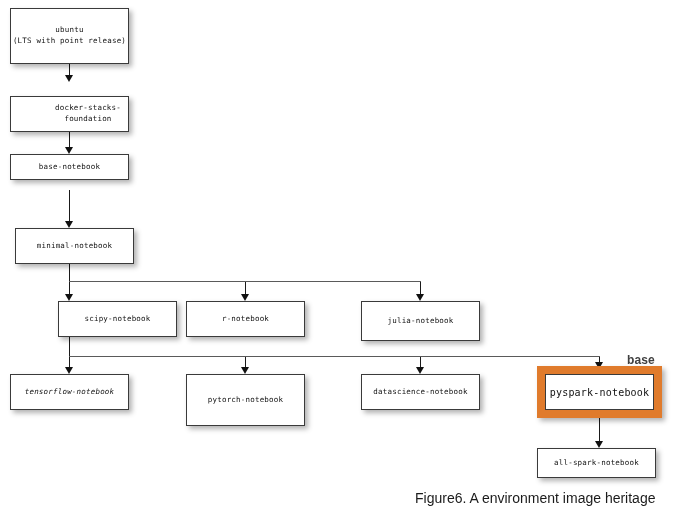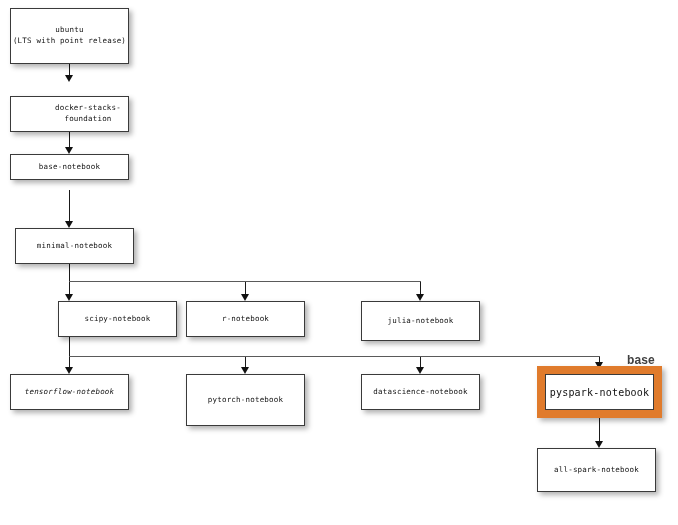--- a/index.html
+++ b/index.html
@@ -129,19 +129,20 @@
       <div class="node" style="left: 15px; top: 228px; width: 119px; height: 36px;">minimal-notebook</div>
       <div class="node" style="left: 10px; top: 301px; width: 119px; height: 36px; margin-left: 48px;">scipy-notebook</div>
       <div class="node" style="left: 186px; top: 301px; width: 119px; height: 36px;">r-notebook</div>
       <div class="node" style="left: 361px; top: 301px; width: 119px; height: 40px;">julia-notebook</div>
       <div class="node" style="left: 10px; top: 374px; width: 119px; height: 36px; font-style: italic;">tensorflow-notebook</div>
       <div class="node" style="left: 186px; top: 374px; width: 119px; height: 52px;">pytorch-notebook</div>
       <div class="node" style="left: 361px; top: 374px; width: 119px; height: 36px; text-align: center;">datascience-notebook</div>
       <div class="node-highlight" style="left: 537px; top: 366px; width: 125px; height: 52px;">
         <div class="inner">pyspark-notebook</div>
       </div>
-      <div class="node" style="left: 537px; top: 448px; width: 119px; height: 44px; text-align: center;">all-spark-notebook</div>
+      <div class="node" style="left: 537px; top: 448px; width: 119px; height: 30px; text-align: center;">all-spark-notebook</div>
     </div>
 
   <div class="badge" style="left: 627px; top: 353px;">base</div>
 
+  <div class="caption" style="left: 415px; top: 490px;">Figure6. A environment image heritage</div>
 
 </div>
 
 </body></html>

